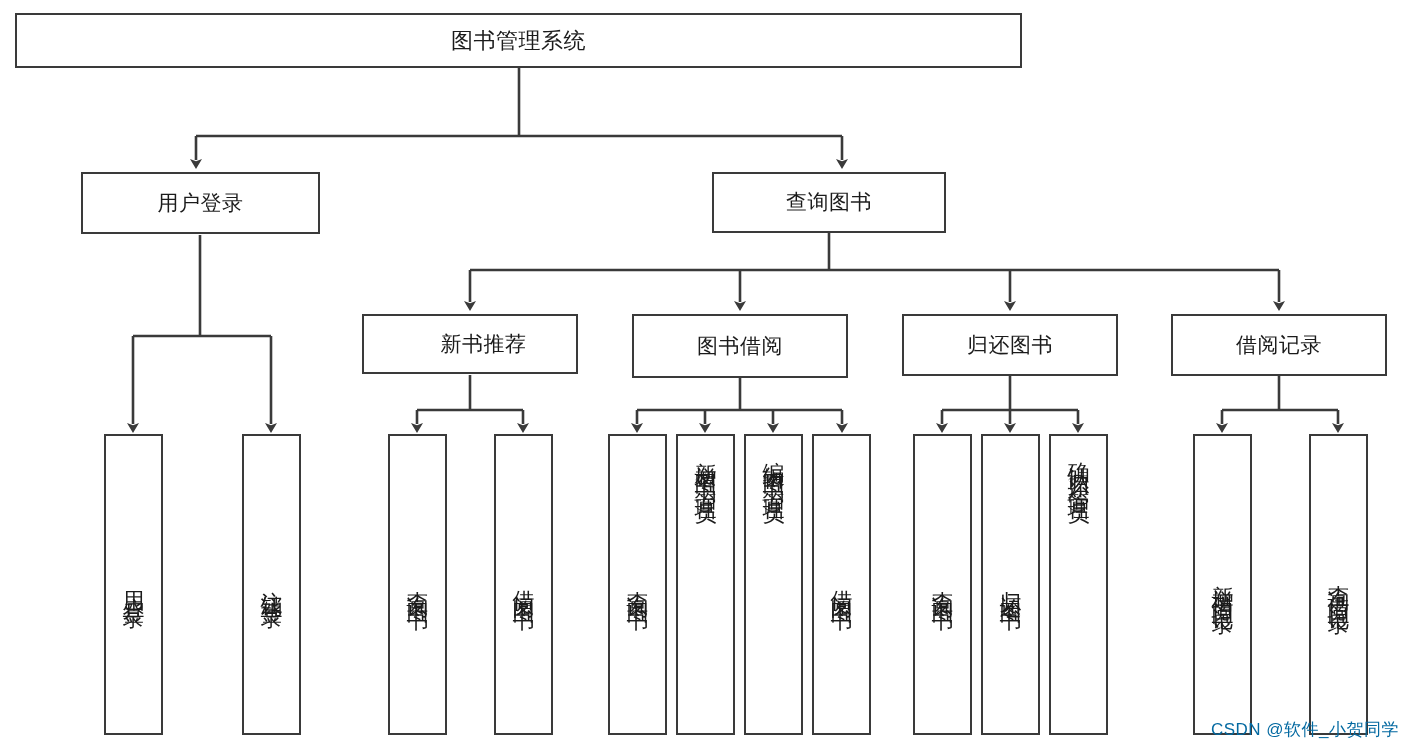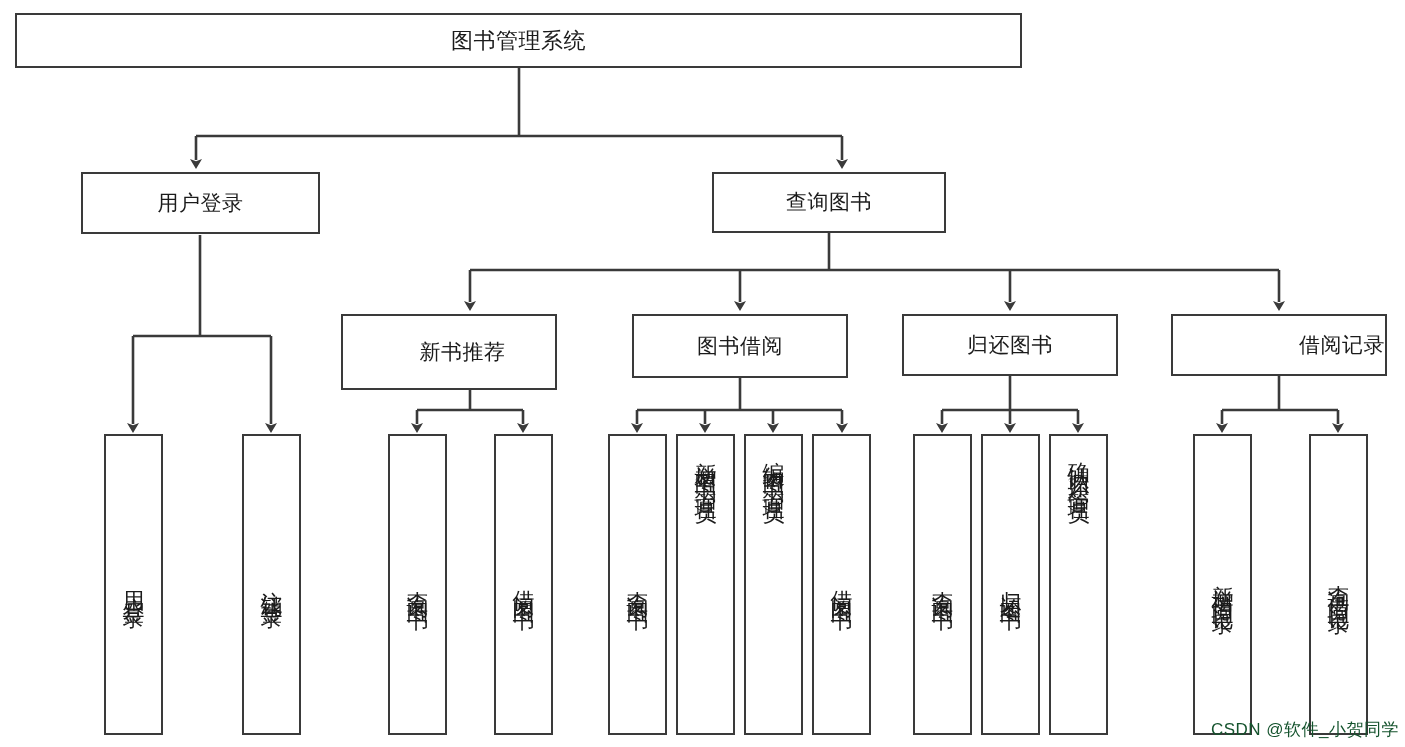--- a/index.html
+++ b/index.html
@@ -70,21 +70,21 @@
     align-items: flex-start;
   }
   .node.vert.top-aligned .node-label {
     margin-top: 2px;
   }
   #watermark {
     position: absolute;
     right: 6px;
     bottom: 6px;
     font-size: 17px;
-    color: #14532d;
+    color: #0369a1;
     letter-spacing: 0.5px;
     z-index: 5;
     white-space: nowrap;
   }
 </style>
 </head>
 <body>
 
 <div id="diagram-root">
 
@@ -143,33 +143,33 @@
   </div>
 
   <div class="node horiz" id="node-user-login" style="left:81px; top:172px; width:239px; height:62px;">
     <span class="node-label">用户登录</span>
   </div>
 
   <div class="node horiz" id="node-book-manage" style="left:712px; top:172px; width:234px; height:61px;">
     <span class="node-label">查询图书</span>
   </div>
 
-  <div class="node horiz" id="node-new-book-recommend" style="left:341px; top:314px; width:216px; height:76px;padding-left:27px;">
+  <div class="node horiz" id="node-new-book-recommend" style="left:362px; top:314px; width:216px; height:60px;padding-left:27px;">
     <span class="node-label">新书推荐</span>
   </div>
 
   <div class="node horiz" id="node-book-borrow" style="left:632px; top:314px; width:216px; height:64px;">
     <span class="node-label">图书借阅</span>
   </div>
 
   <div class="node horiz" id="node-current-borrow" style="left:902px; top:314px; width:216px; height:62px;">
     <span class="node-label">归还图书</span>
   </div>
 
-  <div class="node horiz" id="node-borrow-record" style="left:1171px; top:314px; width:216px; height:62px;justify-content:flex-end;">
+  <div class="node horiz" id="node-borrow-record" style="left:1171px; top:314px; width:216px; height:62px;">
     <span class="node-label">借阅记录</span>
   </div>
 
   <div class="node vert" id="leaf-user-login" style="left:104px; top:434px; width:59px; height:301px;">
     <span class="node-label">用户登录</span>
   </div>
 
   <div class="node vert" id="leaf-logout-login" style="left:242px; top:434px; width:59px; height:301px;">
     <span class="node-label">注销登录</span>
   </div>

